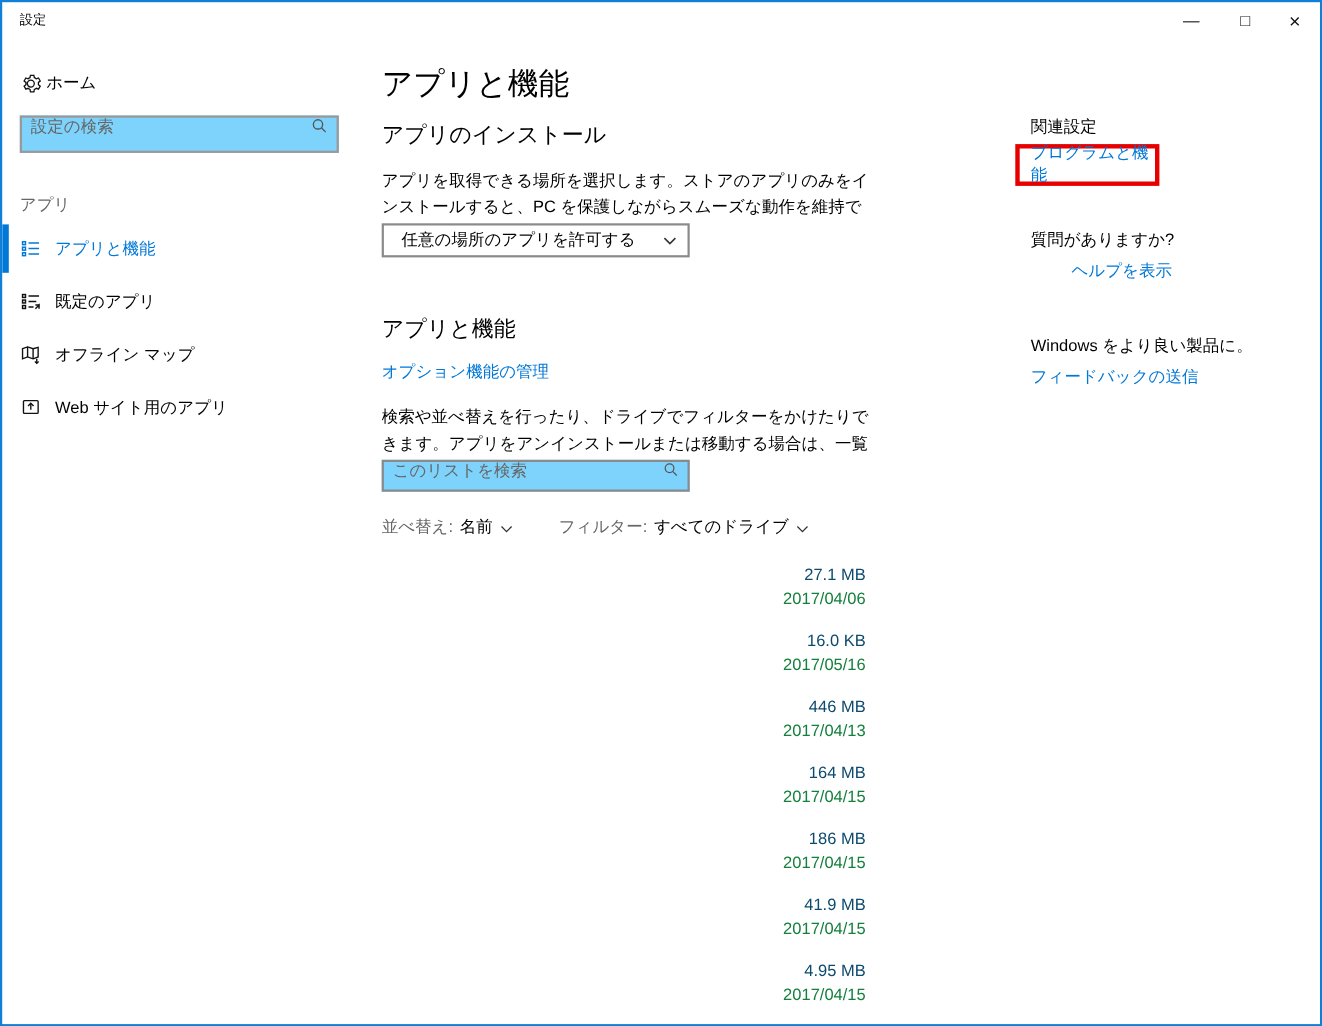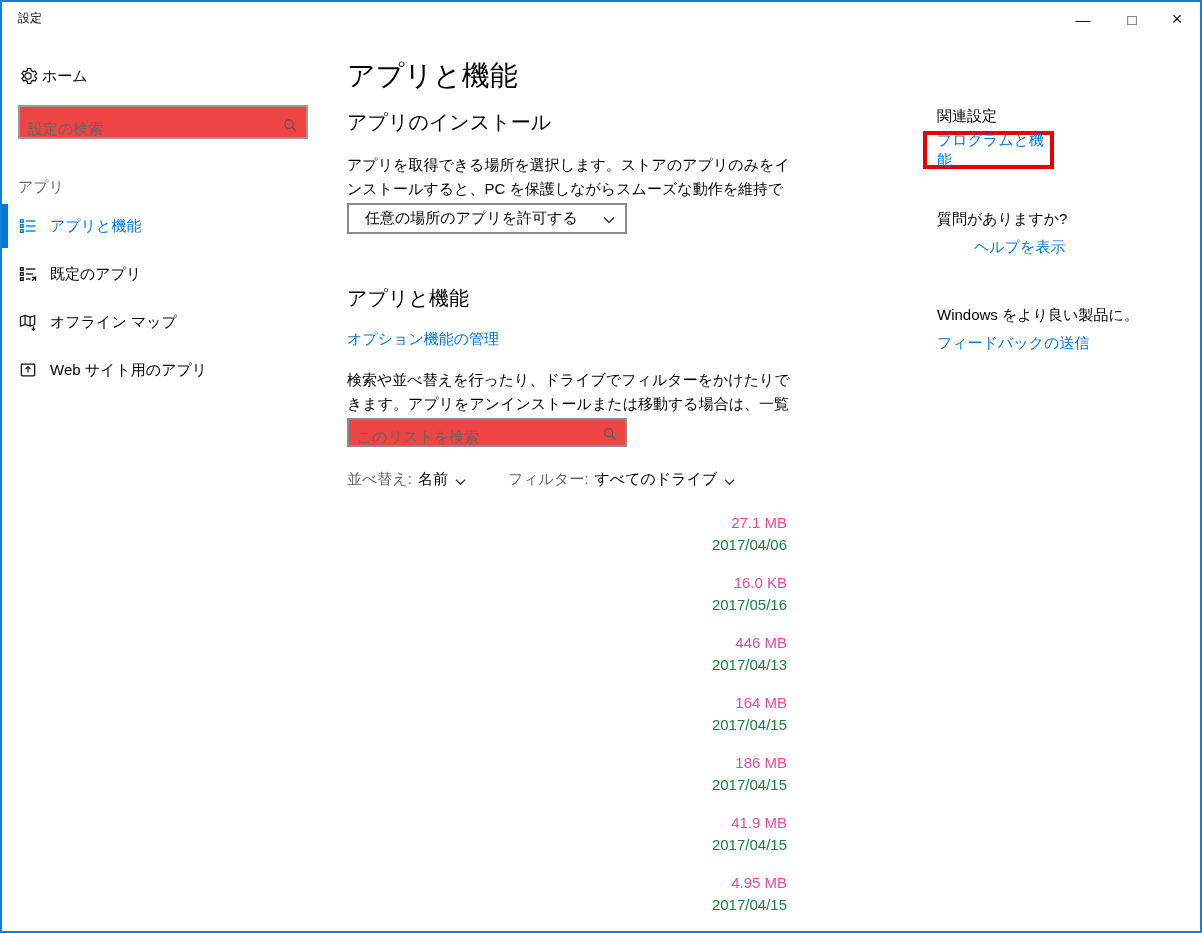--- a/index.html
+++ b/index.html
@@ -10,43 +10,43 @@
   .t12{font-size:12px;}
   .t15{font-size:15px;line-height:20px;}
   .t20{font-size:20px;font-weight:300;}
   .t28{font-size:28px;font-weight:300;}
   .gray{color:#666;}
   .link{color:#0078d7;cursor:pointer;text-decoration:none;}
   
   .winbtn{position:absolute;top:2px;width:46px;height:30px;display:flex;
           align-items:center;justify-content:center;font-size:15px;color:#111;cursor:pointer;}
   
-  .searchbox{position:absolute;border:2px solid #999;background:#ef4444;display:flex;
-             align-items:flex-end;box-sizing:border-box;}
+  .searchbox{position:absolute;border:2px solid #999;background:#7dd3fc;display:flex;
+             align-items:flex-start;box-sizing:border-box;}
   .searchbox input{border:none;outline:none;flex:1;font-size:15px;padding:0 8px;
                    font-family:inherit;background:transparent;color:#000;min-width:0;}
   .searchbox input::placeholder{color:#666;opacity:1;}
   .mag{flex:0 0 auto;margin-right:8px;}
   .side-item{position:absolute;left:0;width:310px;height:44px;display:flex;
              align-items:center;cursor:pointer;}
   .side-item .ico{width:20px;height:20px;margin-left:16px;flex:0 0 auto;}
   .side-item .lbl{margin-left:12px;font-size:15px;}
   .side-item.selected .lbl{color:#0078d7;}
   .accent{position:absolute;left:0;width:6px;height:44px;background:#0078d7;}
   
   .para{width:448px;font-size:15px;line-height:24px;color:#000;}
   .dropdown{position:absolute;width:280px;height:31px;border:2px solid #8a8a8a;
             box-sizing:border-box;display:flex;align-items:center;background:#fff;cursor:pointer;}
   .dropdown .dval{flex:1;font-size:15px;padding-left:16px;}
   .dropdown .chev{margin-right:10px;flex:0 0 auto;}
   .sortrow{display:flex;align-items:center;font-size:15px;}
   .sortrow .chev{margin:2px 0 0 7px;}
   .sortrow .sp{width:42px;}
   .app-entry{height:44px;margin-bottom:16px;text-align:right;}
-  .app-size{font-size:15px;line-height:22px;color:#ec4899;}
+  .app-size{font-size:15px;line-height:22px;color:#0c4a6e;}
   .app-date{font-size:15px;line-height:22px;color:#15803d;}
   .redbox{position:absolute;border:4px solid #e60000;box-sizing:border-box;
           display:flex;align-items:center;padding-left:10px;}
 </style>
 </head>
 <body>
 
 <div id="window">
 
   <div class="abs t12" style="left:16px;top:8px;">設定</div>

